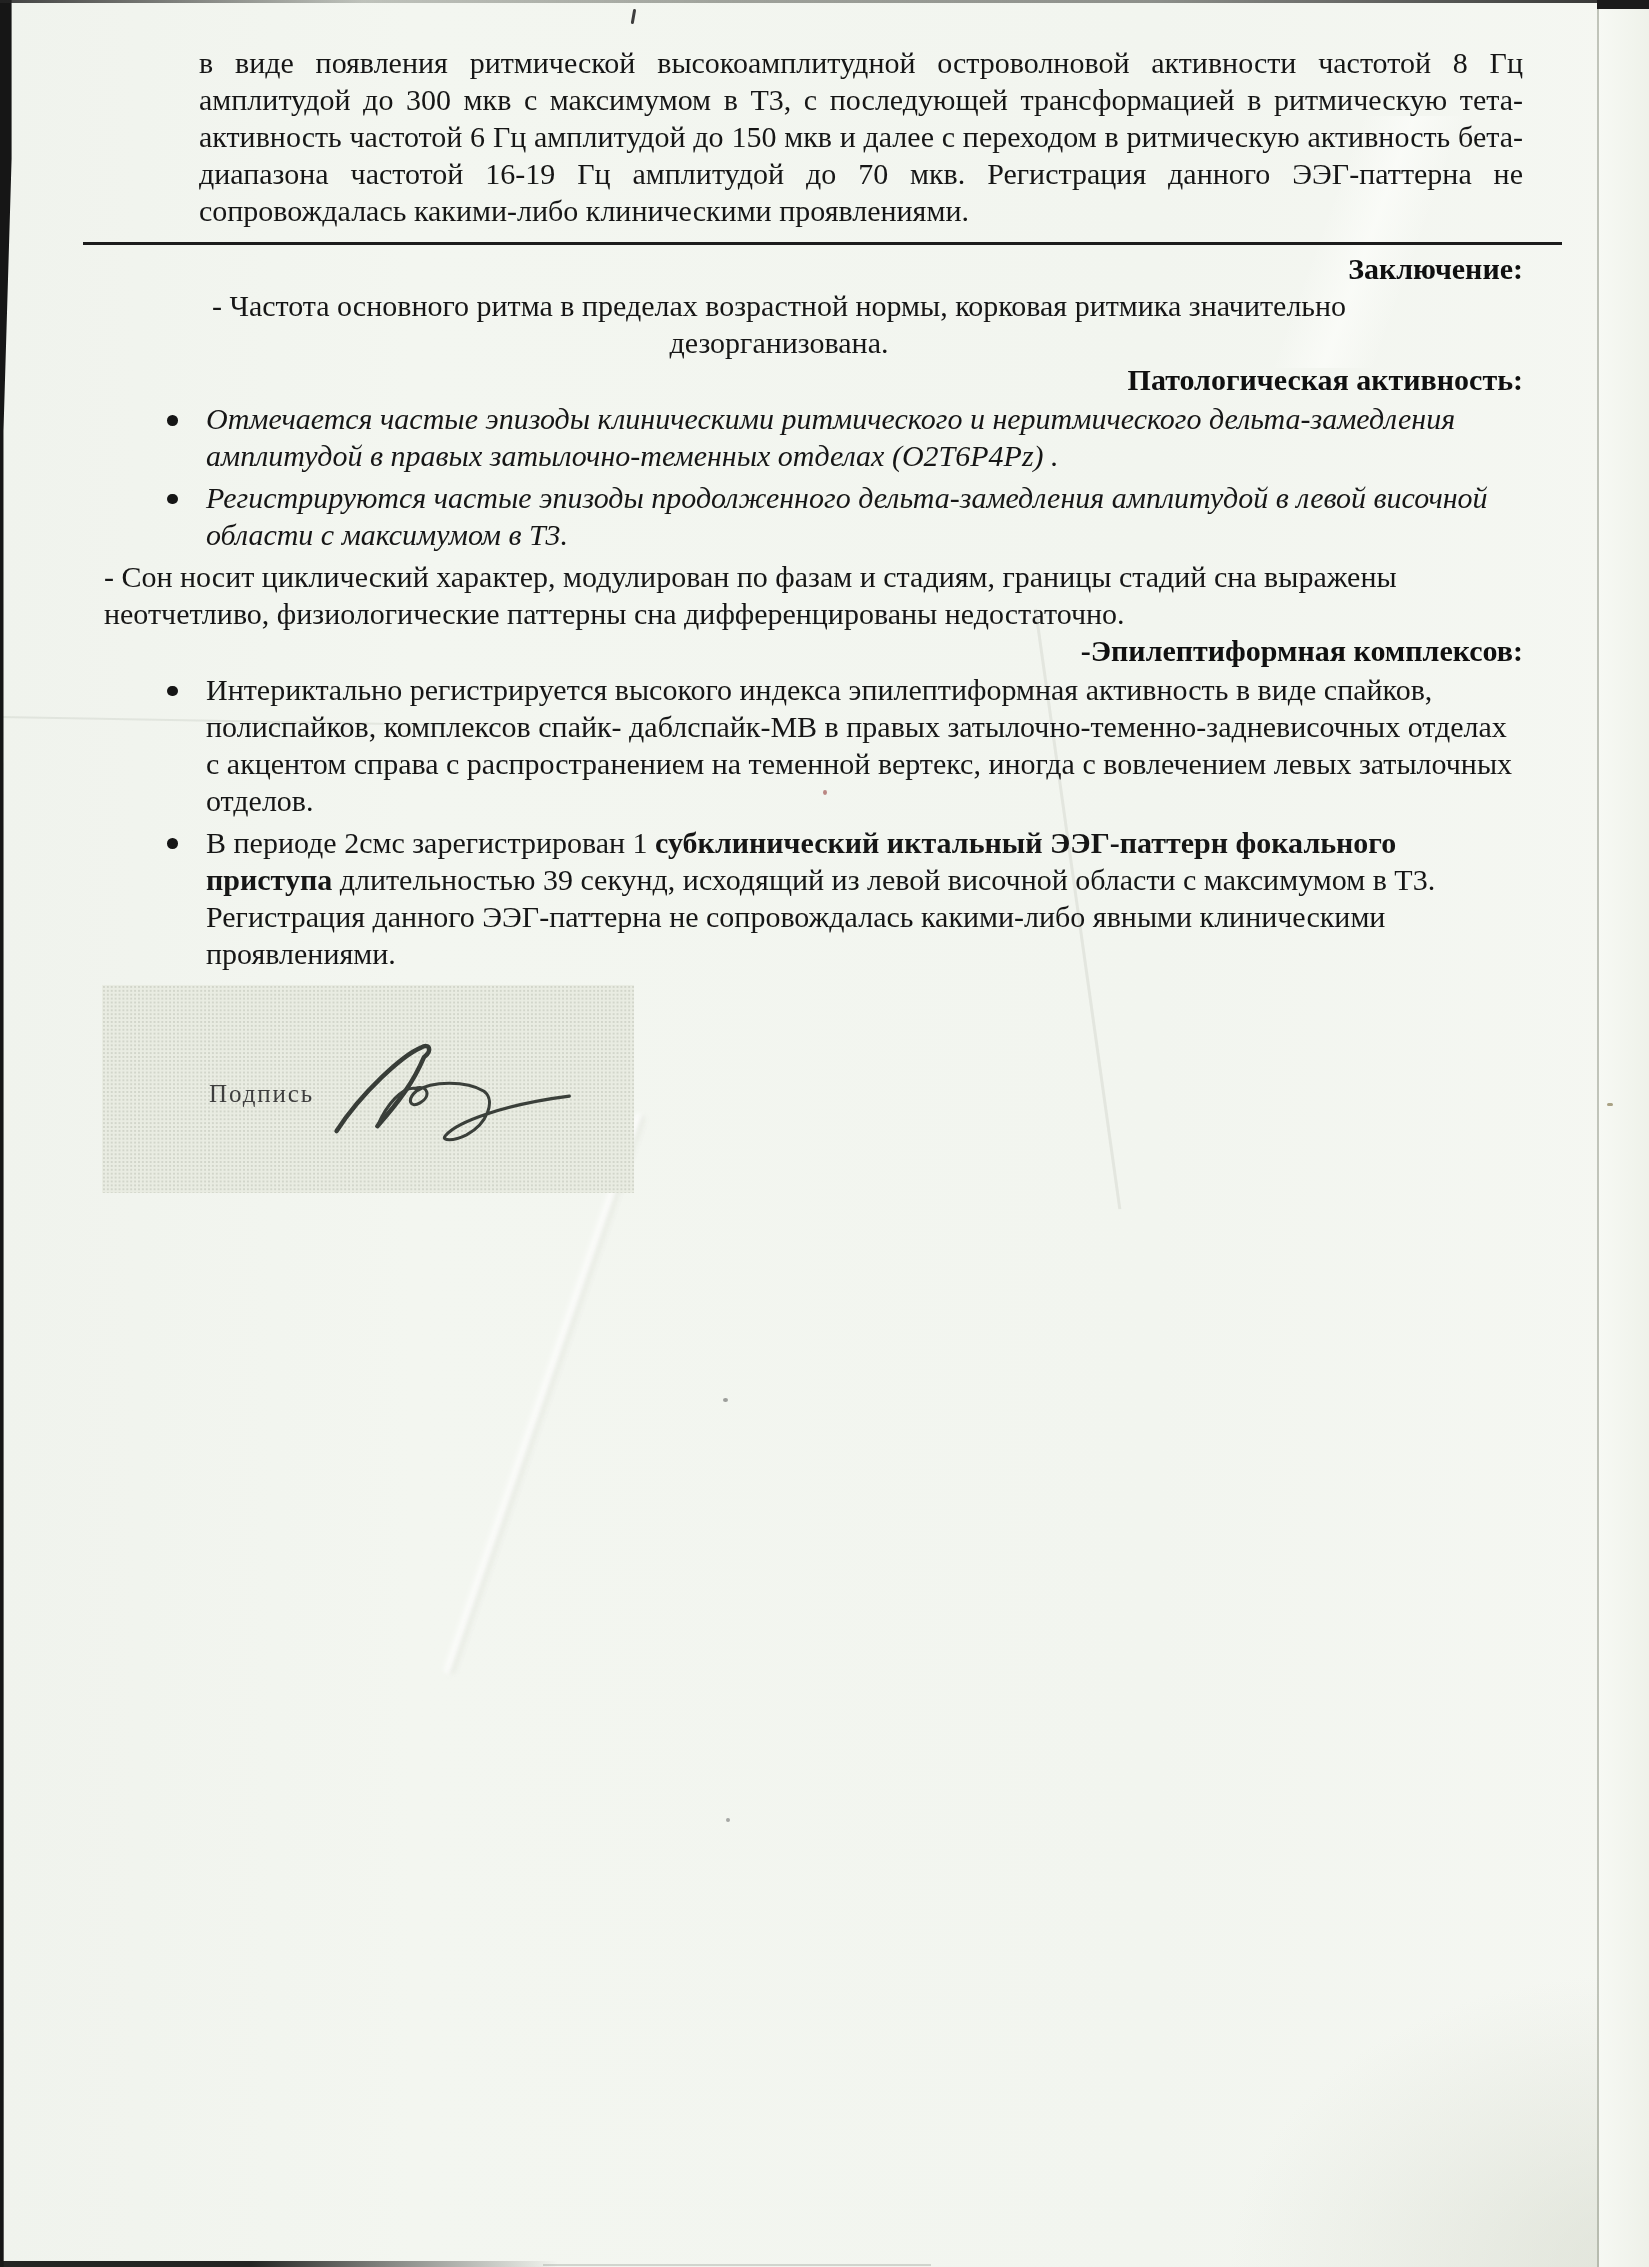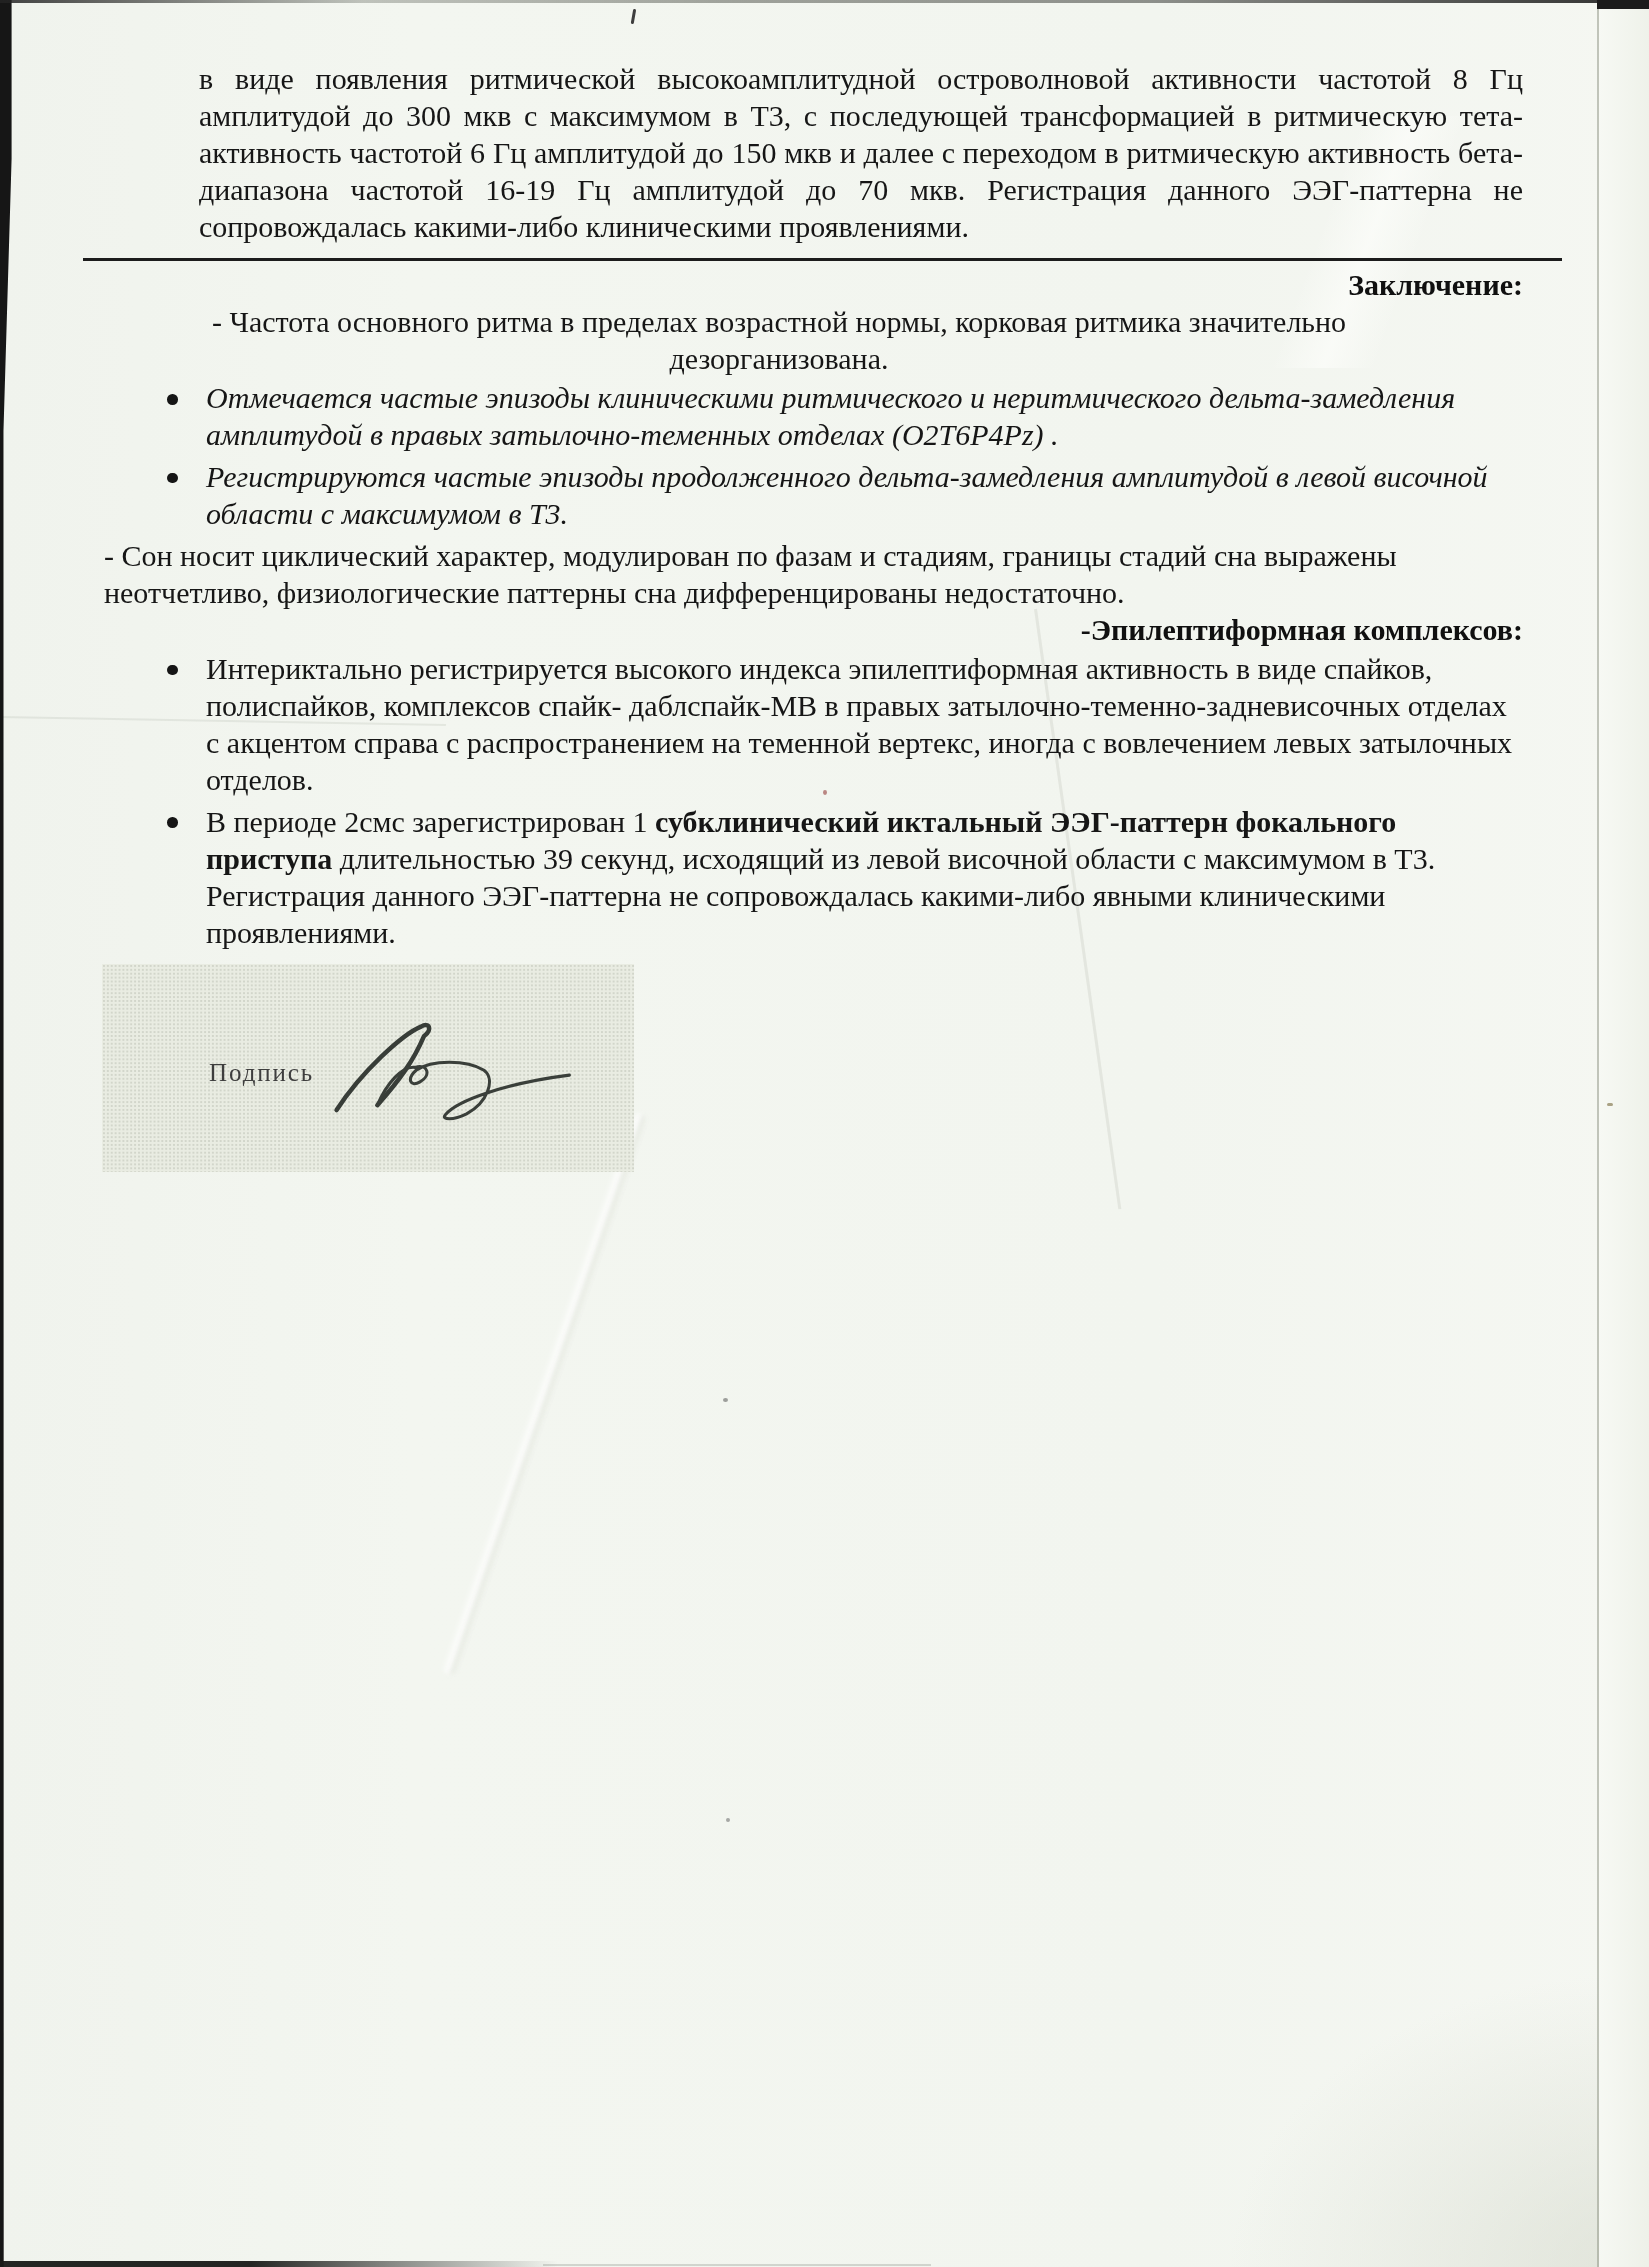--- a/index.html
+++ b/index.html
@@ -64,21 +64,21 @@
     background: radial-gradient(ellipse at 97% 100%, rgba(205,210,195,.5), rgba(205,210,195,0) 65%);
   }
 
   .speck-pen { position: absolute; left: 632px; top: 8.7px; width: 2.9px; height: 14.6px; background: #3e3e3e; transform: rotate(10deg); border-radius: 1.9px; }
   .speck-a { position: absolute; left: 723px; top: 1398px; width: 4.9px; height: 3.9px; background: rgba(85,85,85,.55); border-radius: 50%; }
   .speck-b { position: absolute; left: 1607px; top: 1103px; width: 5.8px; height: 2.9px; background: rgba(150,140,105,.8); border-radius: 1.9px; }
   .speck-c { position: absolute; left: 823px; top: 790px; width: 3.9px; height: 4.9px; background: rgba(148,62,58,.6); border-radius: 50%; }
   .speck-d { position: absolute; left: 726px; top: 1818px; width: 3.9px; height: 3.9px; background: rgba(90,90,90,.5); border-radius: 50%; }
 
   
-  .content { position: absolute; top: 60px; left: 0; width: 1596px; font-size: 30px; line-height: 37px; }
+  .content { position: absolute; top: 44px; left: 0; width: 1596px; font-size: 30px; line-height: 37px; }
 
   .cont-para { margin: 0 73px 0 199px; text-align: justify; }
 
   .rule { height: 0; border: none; border-top: 3.9px solid #1c1c1c; margin: 12.6px 0 5.8px 83px; width: 1479px; }
 
   .head { font-weight: 700; font-size: 30px; line-height: 37px; margin: 0 73px 0 102px; color: #101010; text-align: right; }
 
   .concl-para { margin: 0 0 0 102px; width: 1354px; text-align: center; }
   .sleep-para { margin: 0 0 0 104px; width: 1446px; }
 
@@ -128,20 +128,21 @@
   <div class="content">
 
     <p class="cont-para">в виде появления ритмической высокоамплитудной островолновой активности частотой 8 Гц амплитудой до 300 мкв с максимумом в Т3, с последующей трансформацией в ритмическую тета-активность частотой 6 Гц амплитудой до 150 мкв и далее с переходом в ритмическую активность бета-диапазона частотой 16-19 Гц амплитудой до 70 мкв.  Регистрация  данного ЭЭГ-паттерна не сопровождалась какими-либо клиническими проявлениями.</p>
 
     <hr class="rule">
 
     <h3 class="head">Заключение:</h3>
 
     <p class="concl-para">- Частота основного ритма в пределах возрастной нормы, корковая ритмика значительно дезорганизована.</p>
 
+    <h3 class="head">Патологическая активность:</h3>
 
     <ul class="blist">
       <li class="italic">Отмечается  частые эпизоды клиническими ритмического и неритмического дельта-замедления амплитудой в правых затылочно-теменных отделах (O2T6P4Pz) .</li>
       <li class="italic">Регистрируются  частые эпизоды  продолженного  дельта-замедления амплитудой в левой височной области  с максимумом в Т3.</li>
     </ul>
 
     <p class="sleep-para">- Сон носит циклический характер, модулирован по фазам и стадиям, границы стадий сна выражены неотчетливо, физиологические паттерны сна дифференцированы недостаточно.</p>
 
     <h3 class="head">-Эпилептиформная комплексов:</h3>
 

